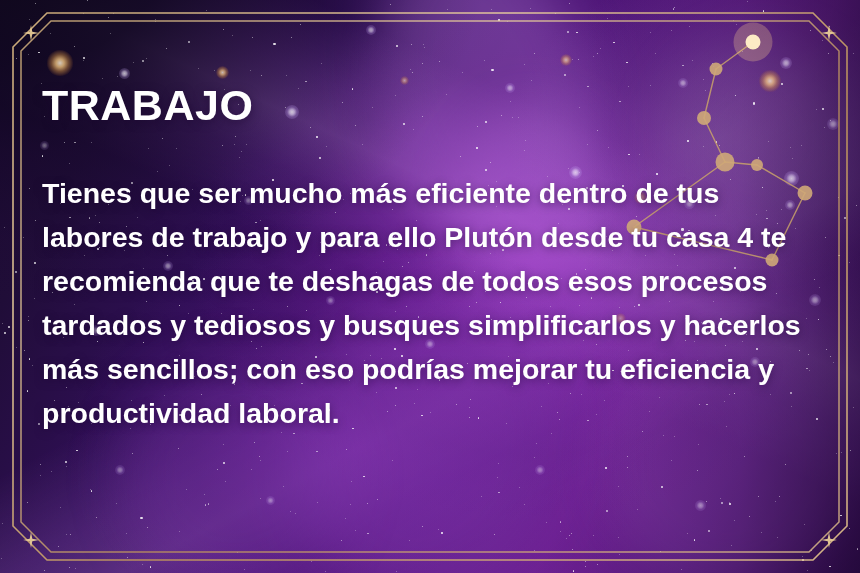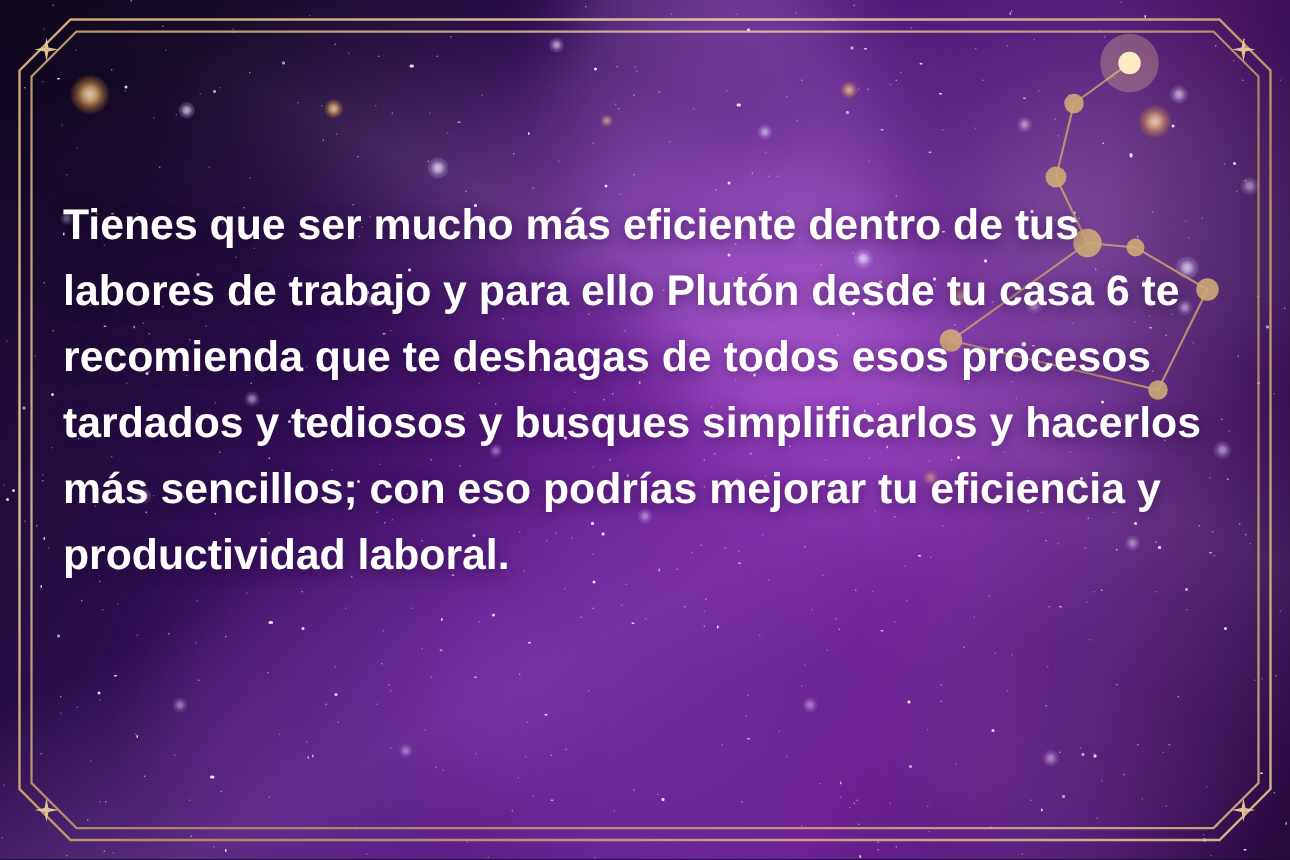--- a/index.html
+++ b/index.html
@@ -954,16 +954,17 @@
         <path d="M8 0 L9.3 6.7 L16 8 L9.3 9.3 L8 16 L6.7 9.3 L0 8 L6.7 6.7 Z" fill="#e8cb96" fill-opacity="0.95"></path>
       </svg>
   </div>
   <div class="sparkle" style="left:821px; top:532px;">
     <svg viewBox="0 0 16 16">
         <path d="M8 0 L9.3 6.7 L16 8 L9.3 9.3 L8 16 L6.7 9.3 L0 8 L6.7 6.7 Z" fill="#e8cb96" fill-opacity="0.95"></path>
       </svg>
   </div>
 
   <div id="content">
-    <p id="body-text">Tienes que ser mucho más eficiente dentro de tus labores de trabajo y para ello Plutón desde tu casa 6 te recomienda que te deshagas de todos esos procesos tardados y tediosos y busques simplificarlos y hacerlos más sencillos; con eso podrías mejorar tu eficiencia y productividad laboral.</p>
+    <h1 id="heading">TRABAJO</h1>
+    <p id="body-text">Tienes que ser mucho más eficiente dentro de tus labores de trabajo y para ello Plutón desde tu casa 4 te recomienda que te deshagas de todos esos procesos tardados y tediosos y busques simplificarlos y hacerlos más sencillos; con eso podrías mejorar tu eficiencia y productividad laboral.</p>
   </div>
 
 </div>
 
 </body></html>

